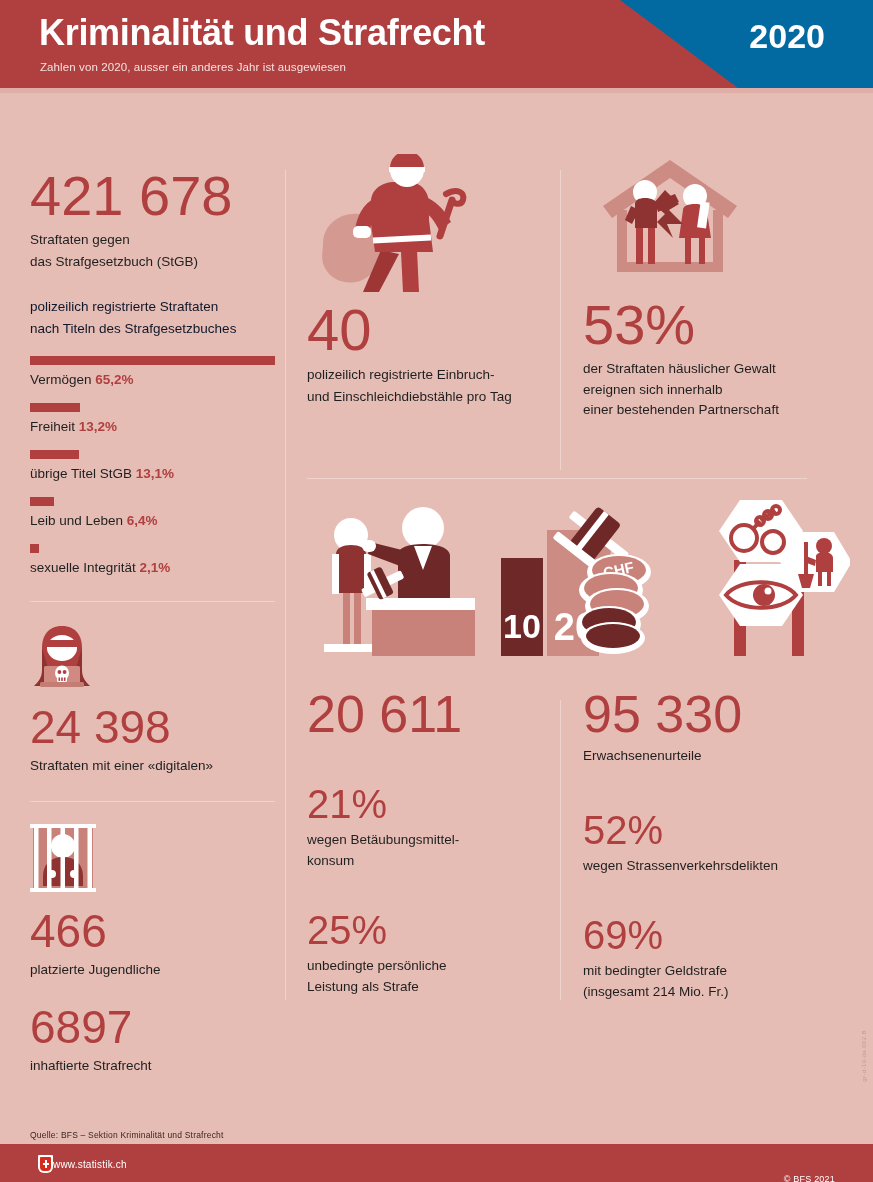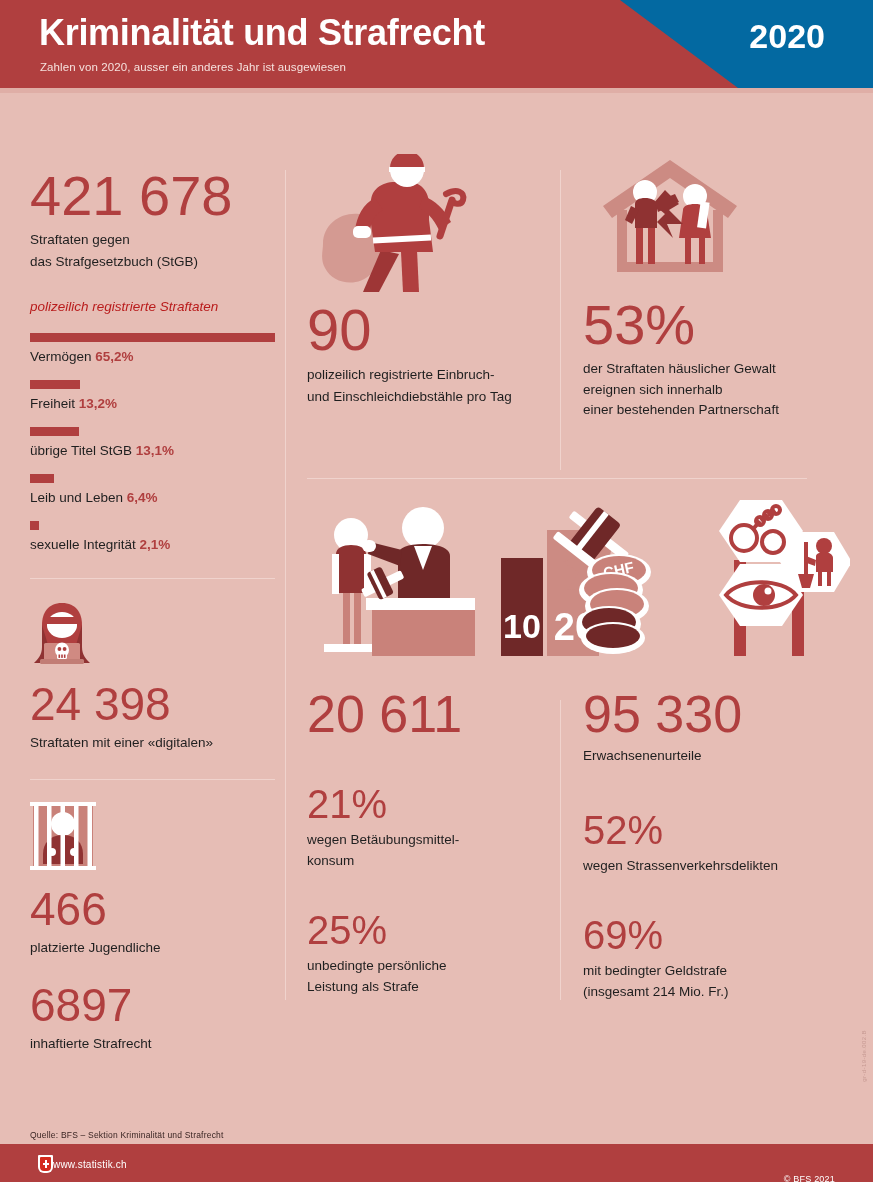--- a/index.html
+++ b/index.html
@@ -65,21 +65,21 @@
   
   .bignum {
     color: #b03f3f; font-weight: 400;
     font-size: 52px; line-height: 1.0; letter-spacing: 0px;
   }
   .caption {
     color: #1f1f1f; font-size: 13.5px; line-height: 1.45;
     margin-top: 6px;
   }
   .lead {
-    color: #b91c1c; font-size: 13.5px; line-height: 1.5; font-style: italic;
+    color: #0f172a; font-size: 13.5px; line-height: 1.5;
   }
 
   
   .barrow { margin-top: 16px; }
   .bar { height: 9px; background: #b03f3f; }
   .barlabel {
     font-size: 13.5px; color: #1f1f1f; margin-top: 7px;
   }
   .barlabel b { color: #b03f3f; font-weight: bold; }
 
@@ -152,20 +152,21 @@
     <div class="col col-left">
 
       <div style="margin-top:80px;">
         <div class="bignum" style="font-size:56px;">421 678</div>
         <div class="caption">Straftaten gegen</div>
         <div class="caption" style="margin-top:2px;">das Strafgesetzbuch (StGB)</div>
       </div>
 
       <div style="margin-top:26px;">
         <div class="lead">polizeilich registrierte Straftaten</div>
+        <div class="lead" style="margin-top:2px;">nach Titeln des Strafgesetzbuches</div>
       </div>
 
       <div id="bar-list">
           <div class="barrow">
             <div class="bar" style="width: 245px;"></div>
             <div class="barlabel"><span>Vermögen </span><b>65,2%</b></div>
           </div>
           <div class="barrow">
             <div class="bar" style="width: 49.6012px;"></div>
             <div class="barlabel"><span>Freiheit </span><b>13,2%</b></div>
@@ -260,21 +261,21 @@
 
           <path d="M112 42 C124 46 134 56 140 68 L128 76 C122 64 116 58 108 54 Z" fill="#b03f3f"></path>
 
           <path d="M135 40 C146 34 154 38 152 46 C150 52 142 50 141 46" fill="none" stroke="#b03f3f" stroke-width="6" stroke-linecap="round"></path>
           <path d="M141 46 L129 82" stroke="#b03f3f" stroke-width="7" stroke-linecap="round"></path>
 
           <circle cx="96" cy="16" r="17" fill="#ffffff"></circle>
           <path d="M79 14 a17 17 0 0 1 34 0 Z" fill="#b03f3f"></path>
           <rect x="78" y="13" width="36" height="5" fill="#ffffff"></rect>
         </svg>
-        <div class="bignum" style="font-size:58px; margin-top:2px;">90</div>
+        <div class="bignum" style="font-size:58px; margin-top:2px;">40</div>
         <div class="caption" style="white-space:nowrap;">polizeilich registrierte Einbruch-</div>
         <div class="caption" style="margin-top:2px; white-space:nowrap;">und Einschleichdiebstähle pro Tag</div>
       </div>
     </div>
 
     <div class="vline" style="left:307px; top:390px; width:500px; height:1px; background:#f0d3cd;"></div>
 
     <div class="col col-right">
       <div style="margin-top:66px;">
         <svg class="icon" width="150" height="125" viewBox="0 0 150 125" style="margin-left:12px;">

